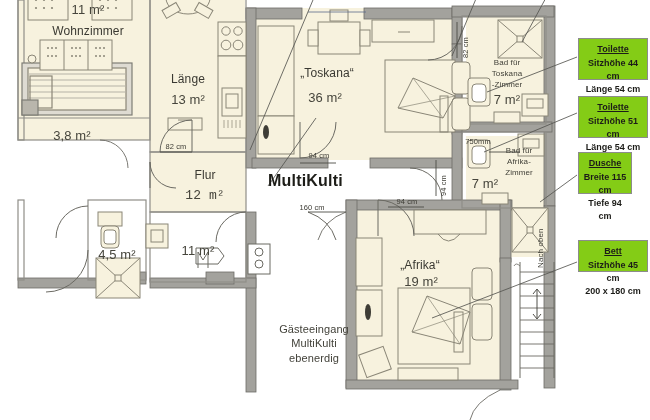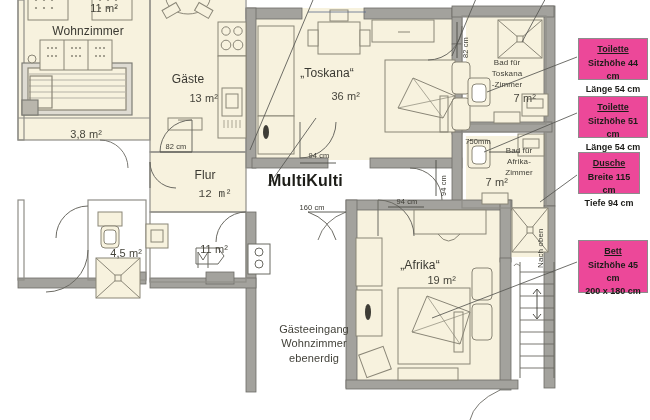--- a/index.html
+++ b/index.html
@@ -27,23 +27,23 @@
     line-height: 1.18;
     letter-spacing: .1px;
     pointer-events: none;
   }
   .room-name {
     font-size: 12px;
     color: #3a3932;
     text-align: center;
   }
   .room-area {
-    font-size: 11px;
+    font-size: 13px;
     color: #46453c;
-    text-align: right;
+    text-align: center;
   }
   .title-multikulti {
     font-size: 16px;
     font-weight: bold;
     color: #1d1d18;
     letter-spacing: .2px;
   }
   .dim {
     font-size: 7.5px;
     color: #3d3c35;
@@ -65,21 +65,21 @@
   .stair-lbl {
     font-size: 8px;
     color: #3d3c35;
     transform: rotate(-90deg);
     transform-origin: left top;
   }
   .callout {
     position: absolute;
     box-sizing: border-box;
     border: 1px solid #8c8c8c;
-    background: #ec4899;
+    background: #84cc16;
     text-align: center;
     padding: 4px 3px 5px;
     font-size: 9px;
     color: #1c1c18;
     font-weight: bold;
     line-height: 1.45;
   }
   .callout .ct {
     display: block;
     text-decoration: underline;
@@ -428,21 +428,21 @@
       <line x1="548" y1="-6" x2="522" y2="42"></line>
       <line x1="268" y1="186" x2="316" y2="118"></line>
     </g>
   </svg>
 
   <div class="lbl room-area" style="left:58px; top:2px; width:60px;">11 m²</div>
   <div class="lbl room-name" style="left:28px; top:24px; width:120px;">Wohnzimmer</div>
 
   <div class="lbl room-area" style="left:42px; top:128px; width:60px;">3,8 m²</div>
 
-  <div class="lbl room-name" style="left:158px; top:72px; width:60px;">Gäste</div>
+  <div class="lbl room-name" style="left:158px; top:72px; width:60px;">Länge</div>
   <div class="lbl room-area" style="left:158px; top:92px; width:60px;">13 m²</div>
 
   <div class="lbl room-name" style="left:178px; top:168px; width:54px;">Flur</div>
   <div class="lbl room-area" style="left:178px; top:188px; width:54px;font-family:Liberation Mono, monospace;">12 m²</div>
 
   <div class="lbl room-name" style="left:282px; top:66px; width:90px;">„Toskana“</div>
   <div class="lbl room-area" style="left:290px; top:90px; width:70px;">36 m²</div>
 
   <div class="lbl room-name" style="left:380px; top:258px; width:80px;">„Afrika“</div>
   <div class="lbl room-area" style="left:386px; top:274px; width:70px;">19 m²</div>
@@ -457,21 +457,21 @@
 Zimmer</div>
   <div class="lbl room-area" style="left:462px; top:176px; width:46px;">7 m²</div>
 
   <div class="lbl room-area" style="left:92px; top:247px; width:50px;">4,5 m²</div>
 
   <div class="lbl room-area" style="left:168px; top:243px; width:60px;">11 m²</div>
 
   <div class="lbl title-multikulti" style="left:268px; top:172px;">MultiKulti</div>
 
   <div class="lbl note lg" style="left:256px; top:322px; width:116px;">Gästeeingang
-Wohnzimmer
+MultiKulti
 ebenerdig</div>
 
 
   <div class="lbl stair-lbl" style="left:536px; top:268px;">Nach oben</div>
 
   <div class="lbl dim" style="left:152px; top:143px; width:48px;">82 cm</div>
   <div class="lbl dim" style="left:298px; top:152px; width:42px;">94 cm</div>
   <div class="lbl dim-v" style="left:462px; top:58px;">82 cm</div>
   <div class="lbl dim-v" style="left:440px; top:196px;">94 cm</div>
   <div class="lbl dim" style="left:386px; top:198px; width:42px;">94 cm</div>
@@ -483,25 +483,25 @@
     <span class="cl">Sitzhöhe 44 cm</span>
     <span class="cl">Länge 54 cm</span>
   </div>
 
   <div class="callout" style="left:578px; top:96px; width:70px; height:42px;">
     <span class="ct">Toilette</span>
     <span class="cl">Sitzhöhe 51 cm</span>
     <span class="cl">Länge 54 cm</span>
   </div>
 
-  <div class="callout" style="left:578px; top:152px; width:62px; height:42px;">
+  <div class="callout" style="left:578px; top:152px; width:54px; height:42px;">
     <span class="ct">Dusche</span>
     <span class="cl">Breite 115 cm</span>
     <span class="cl">Tiefe 94 cm</span>
   </div>
 
-  <div class="callout" style="left:578px; top:240px; width:70px; height:53px;">
+  <div class="callout" style="left:578px; top:240px; width:70px; height:32px;">
     <span class="ct">Bett</span>
     <span class="cl">Sitzhöhe 45 cm</span>
     <span class="cl">200 x 180 cm</span>
   </div>
 
 </div>
 
 </body></html>

